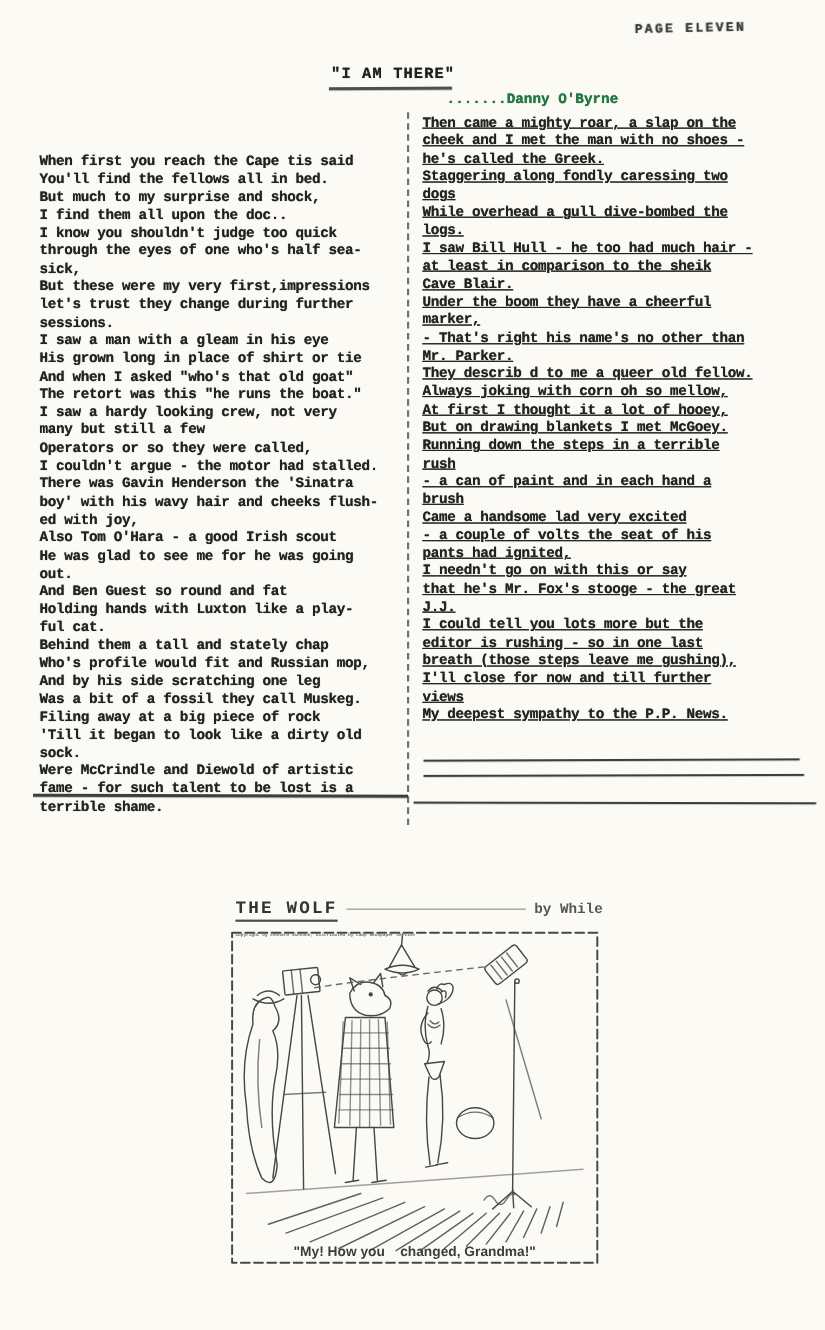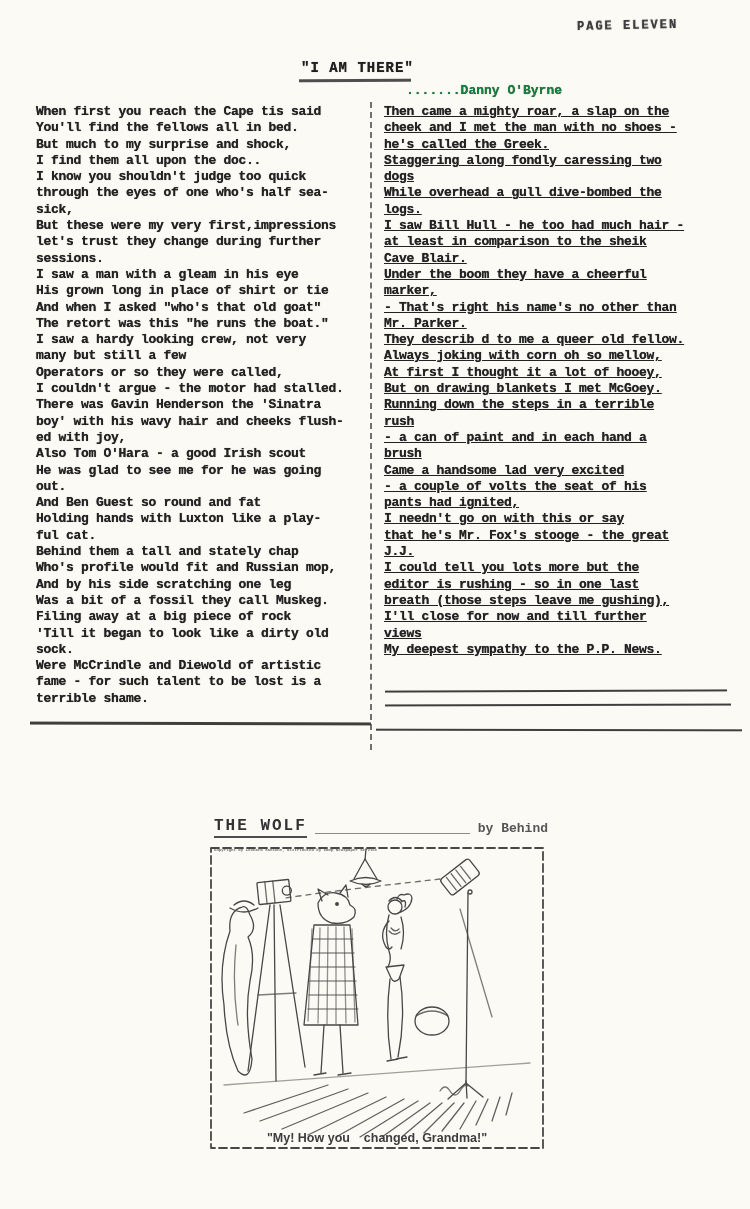--- a/index.html
+++ b/index.html
@@ -20,34 +20,34 @@
   }
   .title-underline{
     position:absolute;left:299px;top:79px;width:112px;height:3px;
     background:#4e4e4e;filter:blur(.4px);transform:rotate(-.3deg);
   }
   .poem-byline{
     position:absolute;left:406px;top:83px;font-size:13px;font-weight:700;color:#15803d;
   }
   .col{position:absolute;top:104px;font-size:13px;line-height:16.3px;
     font-weight:700;letter-spacing:-.3px;white-space:pre;color:#222;}
-  .col-left{left:36px;width:332px;}
+  .col-left{left:36px;width:332px;margin-top:35px;}
   .col-right{left:384px;width:350px;text-decoration:underline;}
   .divider-v{
     position:absolute;left:370px;top:102px;height:648px;width:0;
     border-left:2px dashed #5a5a5a;opacity:.85;
   }
   .hrule{position:absolute;background:#3e3e3e;height:2.5px;filter:blur(.25px);}
   .rule-left{left:30px;top:722px;width:341px;transform:rotate(.15deg);}
   .rule-right-1{left:385px;top:690px;width:342px;height:2px;transform:rotate(-.2deg);}
   .rule-right-2{left:385px;top:704px;width:346px;height:2px;transform:rotate(-.15deg);}
   .rule-right-3{left:376px;top:729px;width:366px;height:2px;transform:rotate(.1deg);}
   .cartoon-titlebar{
     position:absolute;left:214px;top:817px;width:334px;display:flex;
-    align-items:flex-end;gap:8px;
+    align-items:center;gap:8px;
   }
   .cartoon-title{
     font-size:16px;font-weight:700;letter-spacing:2px;color:#333;
     border-bottom:2px solid #4c4c4c;padding-bottom:1px;filter:blur(.2px);
   }
   .cartoon-title-filler{flex:1;border-bottom:1px solid #8a8a86;height:1px;margin-bottom:4px;filter:blur(.3px);}
   .cartoon-credit{font-size:13px;font-weight:700;color:#555;filter:blur(.5px);padding-bottom:2px;}
   .cartoon-frame{
     position:absolute;left:208px;top:845px;width:338px;height:308px;
   }
@@ -79,21 +79,21 @@
 
   <div class="divider-v"></div>
   <div class="hrule rule-left"></div>
   <div class="hrule rule-right-1"></div>
   <div class="hrule rule-right-2"></div>
   <div class="hrule rule-right-3"></div>
 
   <div class="cartoon-titlebar">
     <span class="cartoon-title">THE WOLF</span>
     <span class="cartoon-title-filler"></span>
-    <span class="cartoon-credit">by Behind</span>
+    <span class="cartoon-credit">by While</span>
   </div>
 
   <div class="cartoon-frame">
     <svg width="338" height="308" viewBox="0 0 338 308" fill="none" stroke="#474747" stroke-width="1.3" stroke-linecap="round" stroke-linejoin="round">
       <rect x="3" y="3" width="332" height="300" stroke-dasharray="8 4" stroke-width="1.8"></rect>
 
       <g>
         <path d="M158,4 L157,15"></path>
         <path d="M146,34 L157,14 L169,34"></path>
         <path d="M142,36 Q158,29 173,36 Q158,43 142,36 Z"></path>

